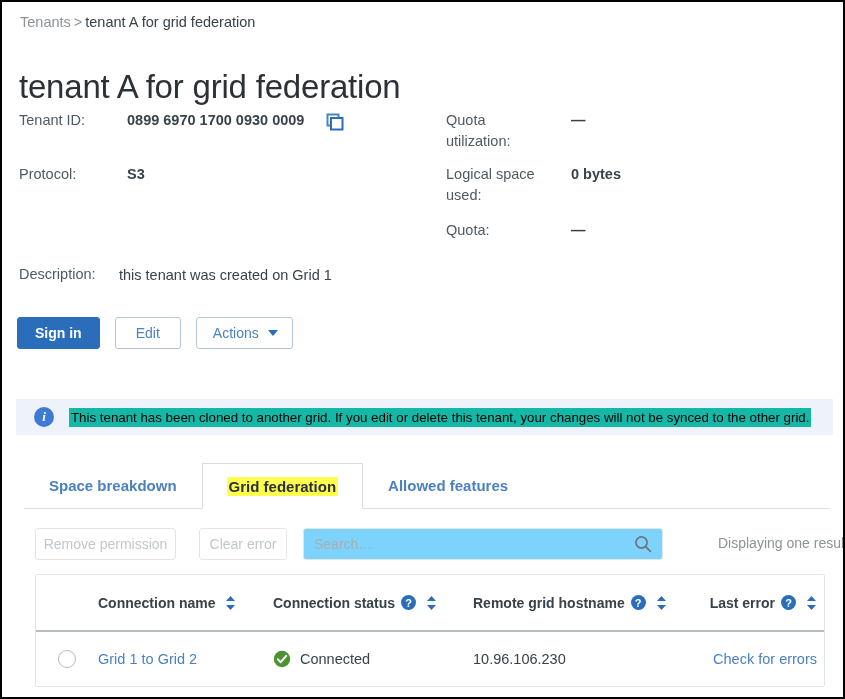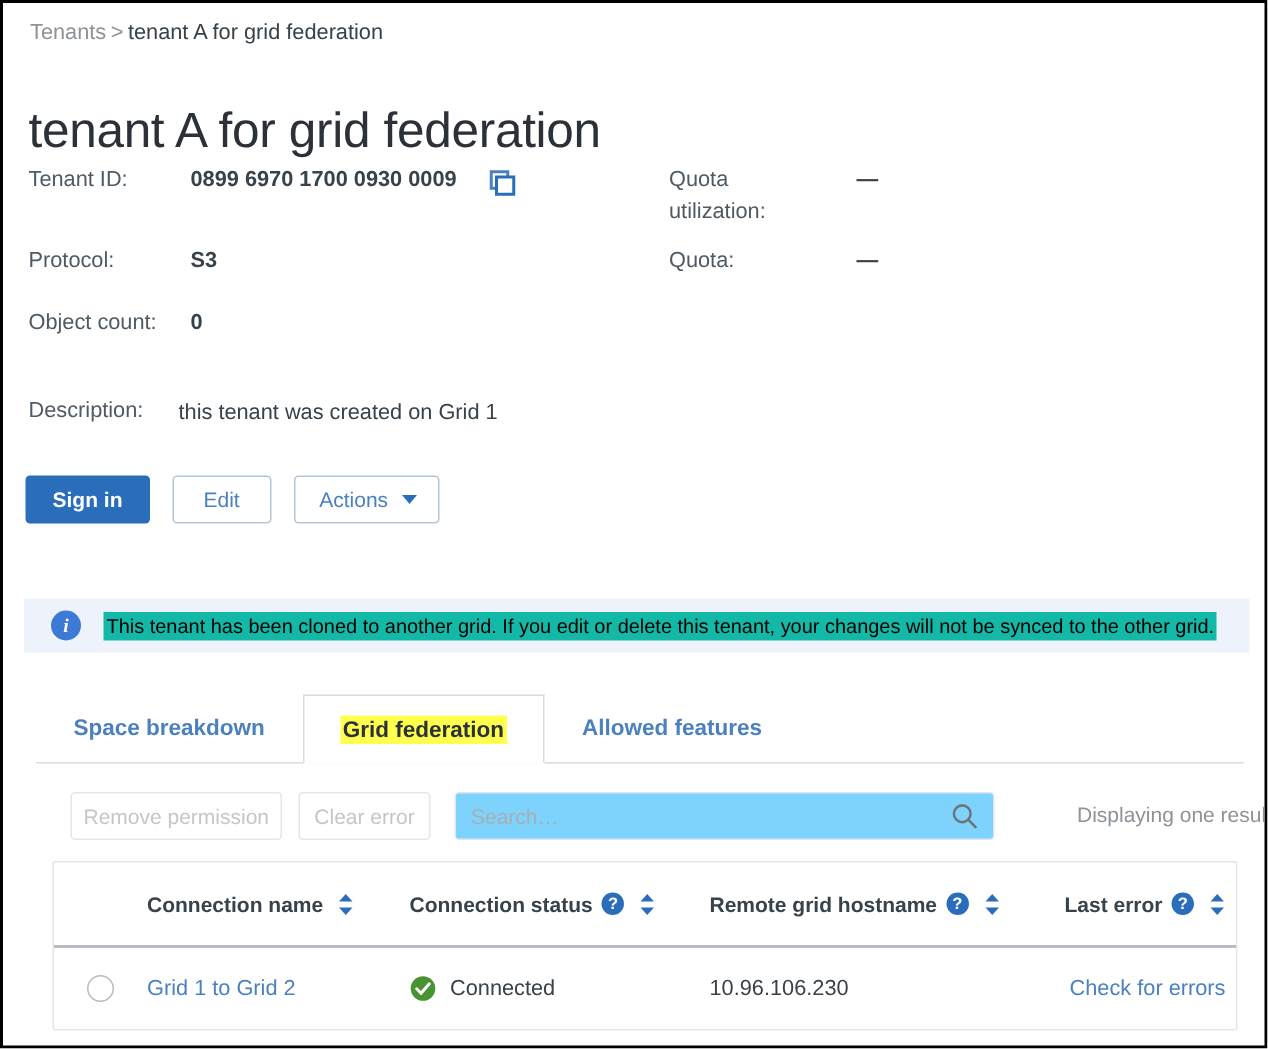--- a/index.html
+++ b/index.html
@@ -265,21 +265,21 @@
     color: #c2c7cb;
     font-size: 14px;
     font-family: "Liberation Sans", sans-serif;
     display: inline-flex;
     align-items: center;
     justify-content: center;
     box-sizing: border-box;
     cursor: default;
     white-space: nowrap;
   }
-  .tb-btn.remove-perm { left: 0px;   width: 141px; margin-left: 12px; }
+  .tb-btn.remove-perm { left: 0px;   width: 141px; }
   .tb-btn.clear-err   { left: 164px; width: 88px; }
 
   .search-wrap {
     position: absolute;
     left: 268px;
     top: 0;
     width: 360px;
     height: 32px;
     border: 1px solid #e3e6e8;
     border-radius: 3px;
@@ -426,30 +426,30 @@
           <svg width="18" height="18" viewBox="0 0 18 18">
             <rect x="1.5" y="1.5" width="11" height="11" fill="none" stroke="#4b81bf" stroke-width="2"></rect>
             <rect x="5" y="5" width="11.5" height="11.5" fill="#ffffff" stroke="#2a6ebb" stroke-width="2"></rect>
           </svg>
         </span>
       </div>
       <div class="det-row r2">
         <span class="det-label">Protocol:</span>
         <span class="det-value">S3</span>
       </div>
-      <div class="det-row r3">
-        <span class="det-label">Object count:</span>
-        <span class="det-value">0</span>
-      </div>
     </div>
 
     <div class="det-col right">
       <div class="det-row r1">
         <span class="det-label">Quota utilization:</span>
         <span class="det-value">—</span>
+      </div>
+      <div class="det-row r3">
+        <span class="det-label">Logical space used:</span>
+        <span class="det-value">0 bytes</span>
       </div>
       <div class="det-row r2">
         <span class="det-label">Quota:</span>
         <span class="det-value">—</span>
       </div>
     </div>
   </div>
 
   <div class="description-row">
     <span class="d-label">Description:</span>

